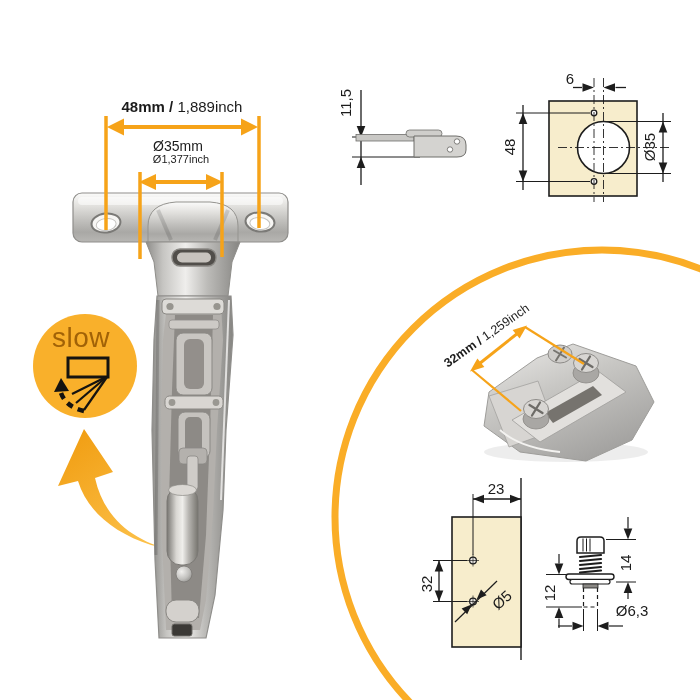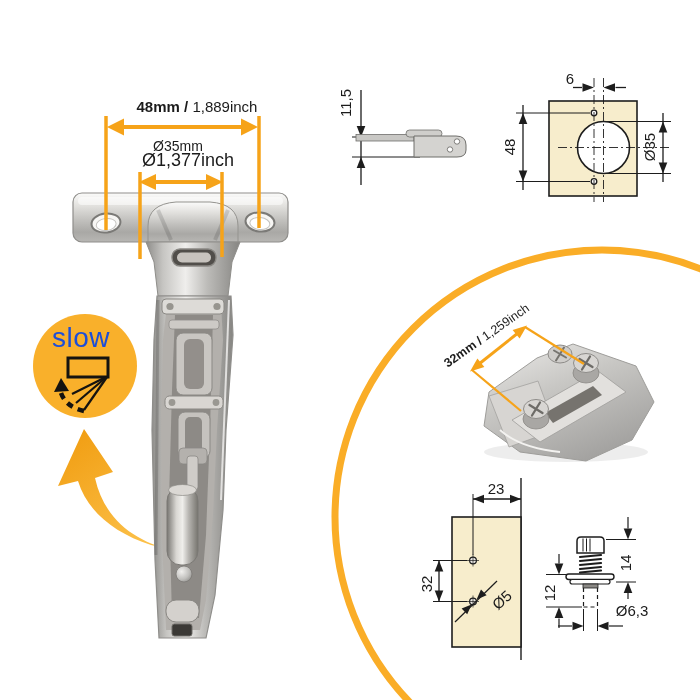--- a/index.html
+++ b/index.html
@@ -5,24 +5,24 @@
   html,body{margin:0;padding:0;background:#ffffff;}
   .stage{position:relative;width:700px;height:700px;background:#fff;overflow:hidden;
          font-family:"Liberation Sans",sans-serif;color:#1b1b1b;}
   svg.scene{position:absolute;left:0;top:0;}
   .t{position:absolute;white-space:nowrap;transform:translate(-50%,-50%);line-height:1.05;text-align:center;}
   .r90{transform:translate(-50%,-50%) rotate(-90deg);}
   .r35{transform:translate(-50%,-50%) rotate(-35deg);}
   .r42{transform:translate(-50%,-50%) rotate(-42deg);}
   .b{font-weight:bold;}
   .dim{font-size:15px;}
-  .mainlbl{font-size:15px;margin-left:15px;}
+  .mainlbl{font-size:15px;}
   .cuplbl{font-size:14px;font-weight:normal;}
-  .cuplbl2{font-size:18px;margin-left:7px;}
-  .slow{font-size:28px;color:#1d4ed8;letter-spacing:0.5px;}
+  .cuplbl2{font-size:11px;}
+  .slow{font-size:28px;color:#a16207;letter-spacing:0.5px;}
   .platelbl{font-size:12.5px;}
 </style>
 </head>
 <body>
 
 <div class="stage">
 
 <svg class="scene" width="700" height="700" viewBox="0 0 700 700">
   <defs>
     <linearGradient id="gMetalH" x1="0" y1="0" x2="0" y2="1">

